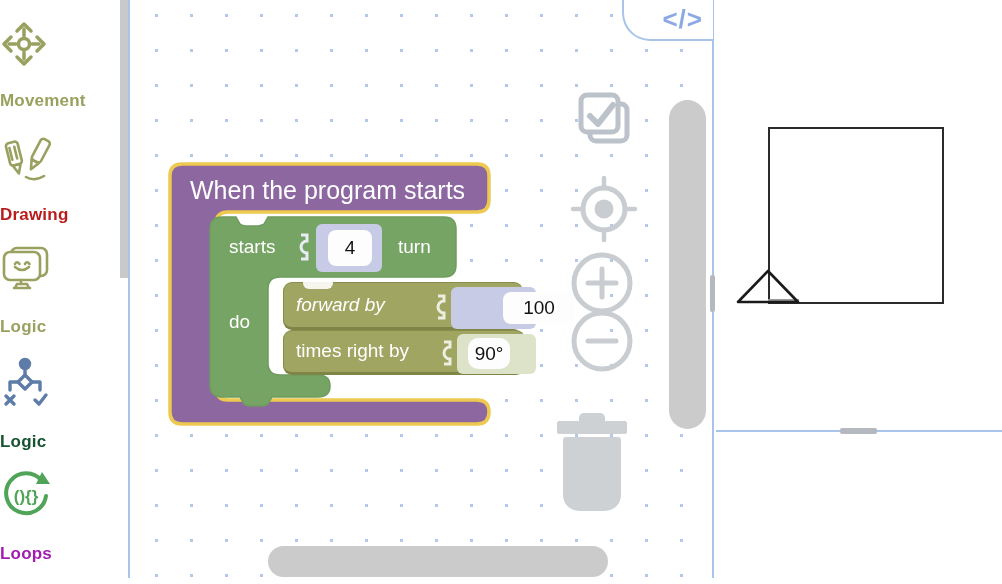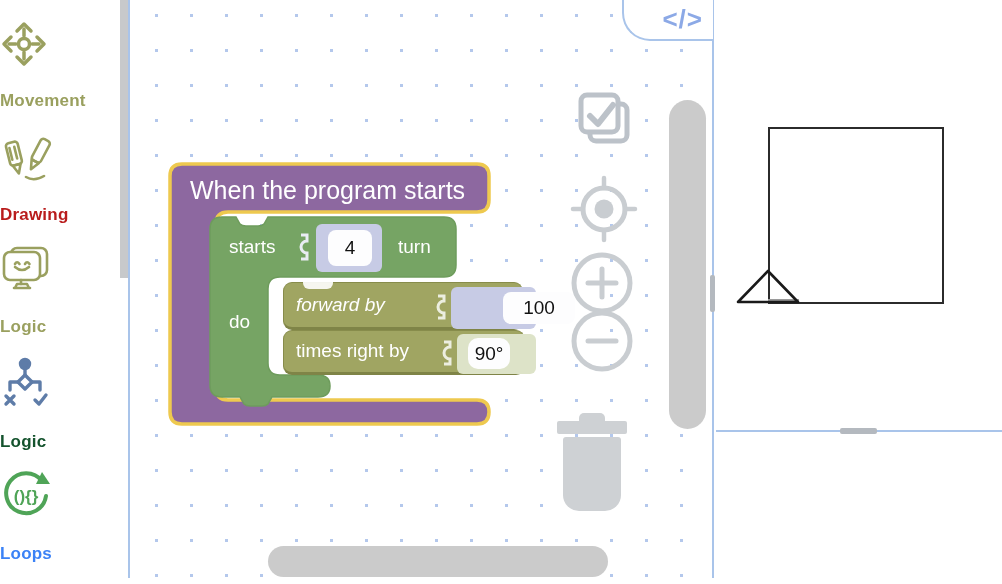--- a/index.html
+++ b/index.html
@@ -140,21 +140,21 @@
     </div>
 
     <div class="cat" style="top:469px">
       <span>
         <svg width="52" height="52" viewBox="0 0 52 52" fill="none">
           <path d="M42,12 A20,20 0 1 0 46,27" stroke="#4fa457" stroke-width="4" fill="none" stroke-linecap="round"></path>
           <polygon points="42,3 50,15 36,15" fill="#4fa457"></polygon>
           <text x="26" y="33" text-anchor="middle" font-family="Liberation Sans, sans-serif" font-size="17" font-weight="bold" fill="#4fa457">(){}</text>
         </svg>
       </span>
-      <span class="cat-label" style="color:#3b82f6">Loops</span>
+      <span class="cat-label" style="color:#a21caf">Loops</span>
     </div>
   </div>
 
   <div class="toolbox-scroll abs"></div>
 
   <div class="workspace abs"></div>
 
   <div class="code-tab abs">
     <span>&lt;/&gt;</span>
   </div>

